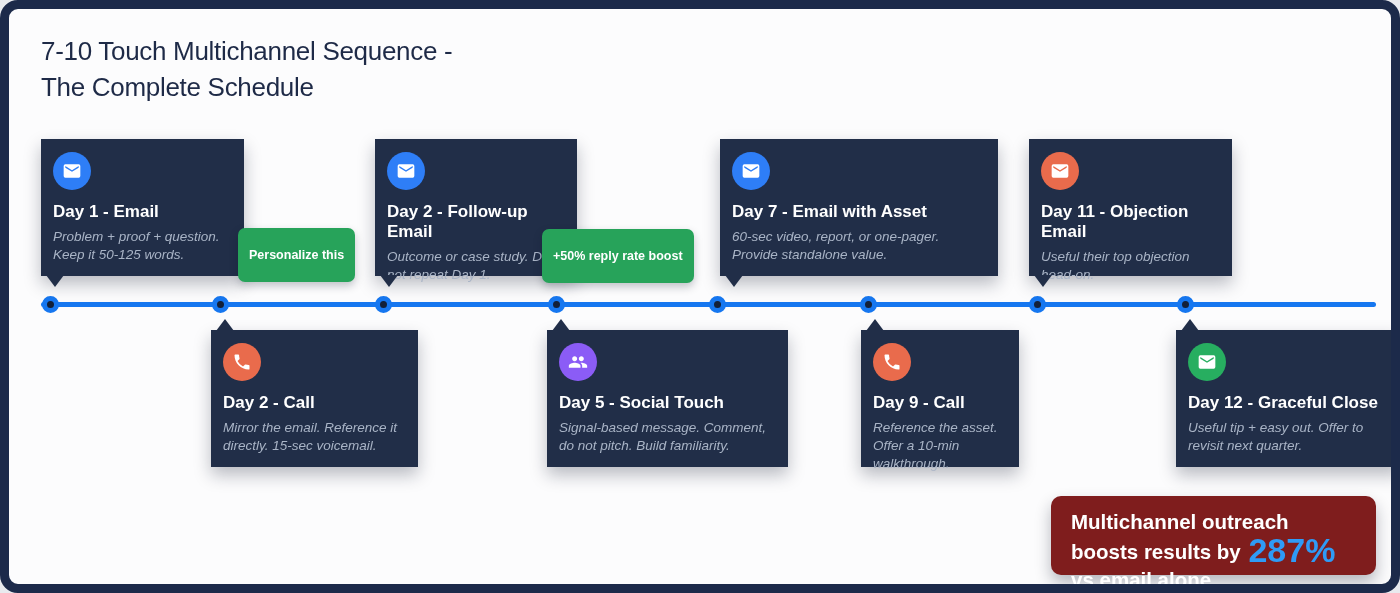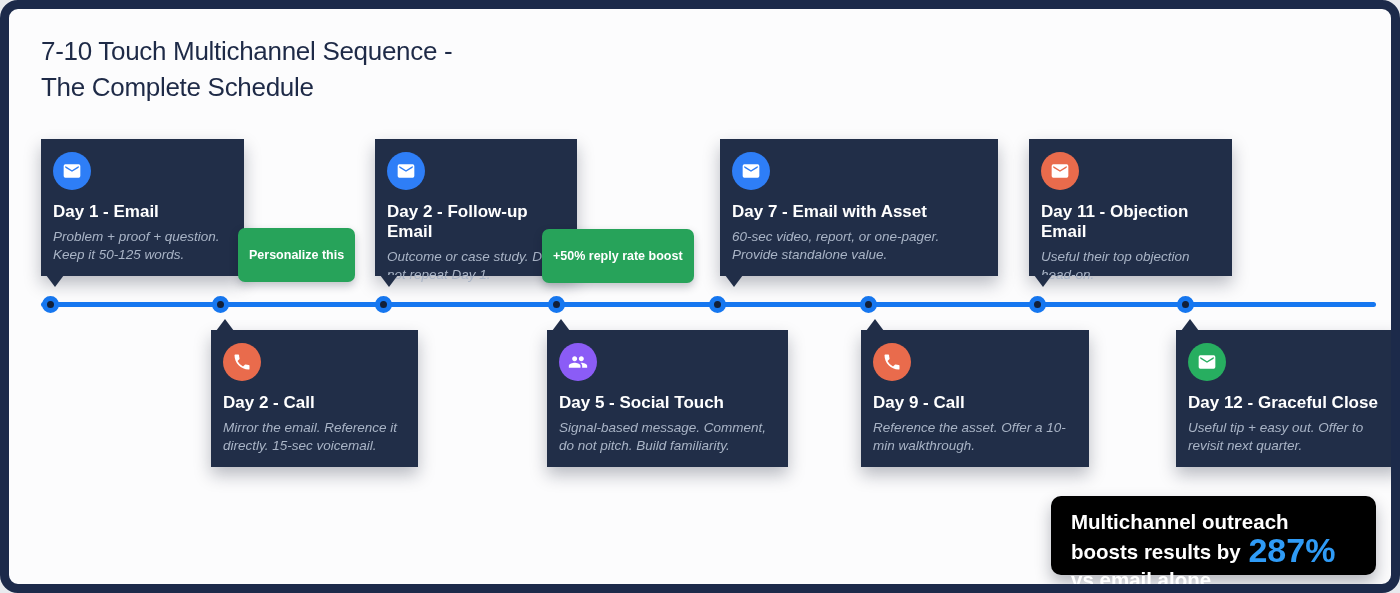--- a/index.html
+++ b/index.html
@@ -118,21 +118,21 @@
     z-index: 5;
   }
 
   
   .stat-box {
     position: absolute;
     left: 1042px;
     top: 487px;
     width: 325px;
     height: 79px;
-    background: #000000;
+    background: #7f1d1d;
     border-radius: 10px;
     padding: 12px 20px;
     color: #ffffff;
     font-size: 20.5px;
     font-weight: 700;
     line-height: 28px;
     box-shadow: 0 8px 16px rgba(15, 23, 42, 0.3);
   }
   .stat-value {
     color: #2f9bf6;
@@ -215,21 +215,21 @@
   <div class="card bottom" style="left:538px; width:241px;">
     <div class="icon-circle ic-purple">
       <svg viewBox="0 0 24 24" width="20" height="20" fill="#ffffff">
           <path d="M16 11c1.66 0 2.99-1.34 2.99-3S17.66 5 16 5s-3 1.34-3 3 1.34 3 3 3zm-8 0c1.66 0 2.99-1.34 2.99-3S9.66 5 8 5 5 6.34 5 8s1.34 3 3 3zm0 2c-2.33 0-7 1.17-7 3.5V19h14v-2.5C15 14.17 10.33 13 8 13zm8 0c-.29 0-.62.02-.97.05 1.16.84 1.97 1.97 1.97 3.45V19h6v-2.5c0-2.33-4.67-3.5-7-3.5z"></path>
         </svg>
     </div>
     <div class="card-title">Day 5 - Social Touch</div>
     <div class="card-body">Signal-based message. Comment, do not pitch. Build familiarity.</div>
   </div>
 
-  <div class="card bottom" style="left:852px; width:228px;">
+  <div class="card bottom" style="left:852px; width:158px;">
     <div class="icon-circle ic-orange">
       <svg viewBox="0 0 24 24" width="20" height="20" fill="#ffffff">
           <path d="M6.62 10.79a15.05 15.05 0 0 0 6.59 6.59l2.2-2.2a1 1 0 0 1 1.02-.24c1.12.37 2.33.57 3.57.57a1 1 0 0 1 1 1V20a1 1 0 0 1-1 1C10.61 21 3 13.39 3 4a1 1 0 0 1 1-1h3.5a1 1 0 0 1 1 1c0 1.25.2 2.45.57 3.57a1 1 0 0 1-.25 1.02l-2.2 2.2z"></path>
         </svg>
     </div>
     <div class="card-title">Day 9 - Call</div>
     <div class="card-body">Reference the asset. Offer a 10-min walkthrough.</div>
   </div>
 
   <div class="card bottom" style="left:1167px; width:226px;">

